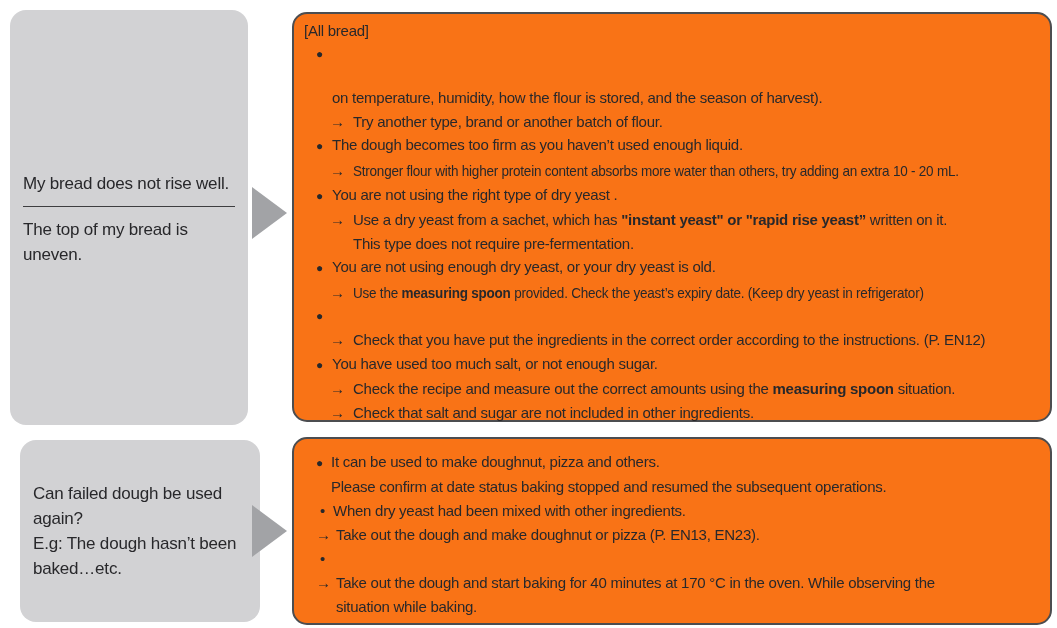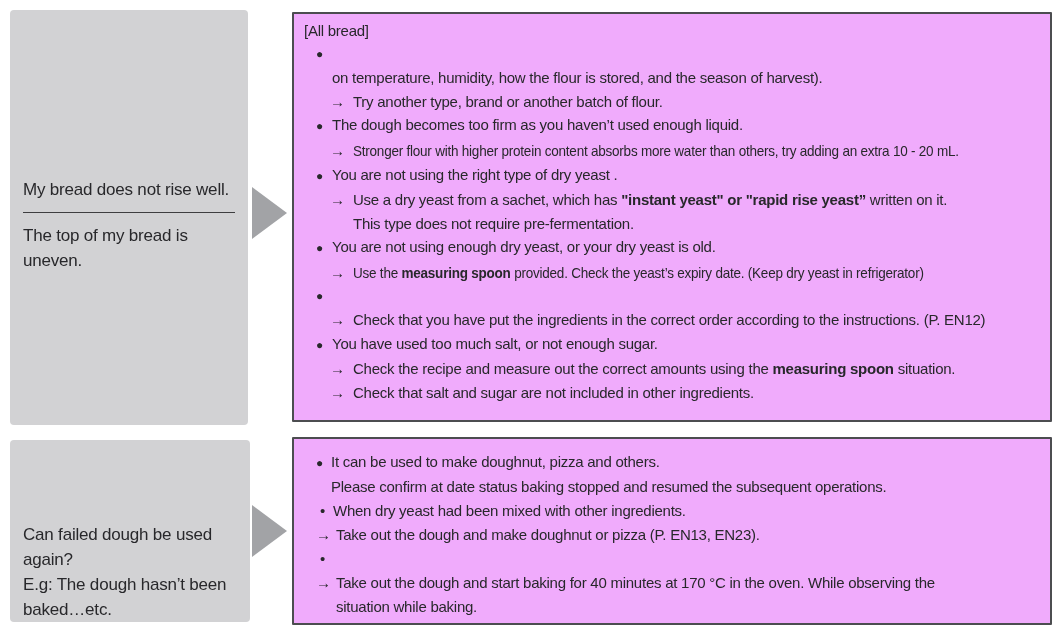--- a/index.html
+++ b/index.html
@@ -10,69 +10,69 @@
     height: 628px;
     background: #ffffff;
     font-family: "Liberation Sans", sans-serif;
     color: var(--text, #28282b);
     overflow: hidden;
   }
   
   .q-box {
     position: absolute;
     background: var(--qbg, #d2d2d4);
-    border-radius: 4px;
+    border-radius: 16px;
     display: flex;
     flex-direction: column;
     justify-content: center;
-    padding: 0 13px;
+    padding: 12px 13px;
     font-size: 17px;
     line-height: 25px;
     letter-spacing: -0.2px;
   }
   .q-box p { white-space: pre-line; }
   .row1 .q-box { left: 10px; top: 10px; width: 238px; height: 415px; padding-top: 14px; }
-  .row2 .q-box { left: 10px; top: 440px; width: 240px; height: 182px; justify-content: flex-end; }
+  .row2 .q-box { left: 20px; top: 440px; width: 240px; height: 182px; }
   .q-divider {
     border: none;
     border-top: 1.5px solid #3e3e40;
     margin: 10px 0;
     width: 100%;
   }
   
   .tri {
     position: absolute;
     width: 0; height: 0;
     border-top: 26px solid transparent;
     border-bottom: 26px solid transparent;
     border-left: 35px solid var(--arrow, #a2a3a6);
   }
   .row1 .tri { left: 252px; top: 187px; }
   .row2 .tri { left: 252px; top: 505px; }
   
   .a-box {
     position: absolute;
-    background: #f0abfc;
+    background: #f97316;
     border: 2px solid var(--border, #4c4d50);
-    border-radius: 1px;
+    border-radius: 15px;
     font-size: 15px;
     letter-spacing: -0.25px;
   }
   .a1 { left: 292px; top: 12px; width: 760px; height: 410px; padding: 5px 8px 0; line-height: 23.6px; }
   .a2 { left: 292px; top: 437px; width: 760px; height: 188px; padding: 11px 8px 0; line-height: 24px; }
   .header { padding-left: 2px; }
   .ln { display: flex; align-items: baseline; white-space: nowrap; }
   .ln .marker { flex: 0 0 auto; }
   .ln .txt { flex: 0 0 auto; }
   .condensed .txt { transform: scaleX(0.9); transform-origin: 0 50%; }
   b { font-weight: bold; }
   
   .a1 .ln.bullet { padding-left: 14px; }
   .a1 .ln.bullet .marker { width: 16px; font-size: 12px; }
-  .a1 .ln.cont { padding-left: 30px; }
+  .a1 .ln.cont { padding-left: 30px; margin-top: 20px; }
   .a1 .ln.arrow { padding-left: 28px; }
   .a1 .ln.arrow .marker { width: 23px; }
   .a1 .ln.arrowcont { padding-left: 51px; }
   
   .a2 .ln.bullet { padding-left: 14px; }
   .a2 .ln.bullet .marker { width: 15px; font-size: 12px; }
   .a2 .ln.cont { padding-left: 29px; }
   .a2 .ln.dot { padding-left: 18px; }
   .a2 .ln.dot .marker { width: 13px; }
   .a2 .ln.arrow { padding-left: 14px; }

